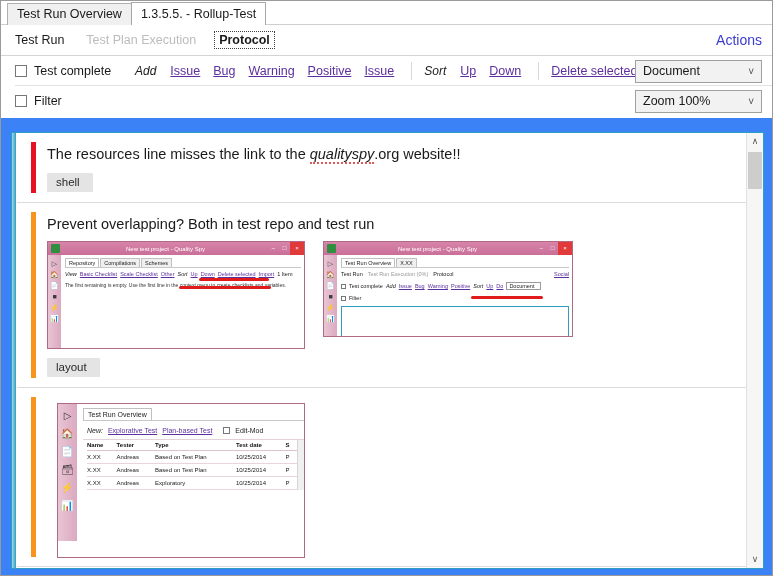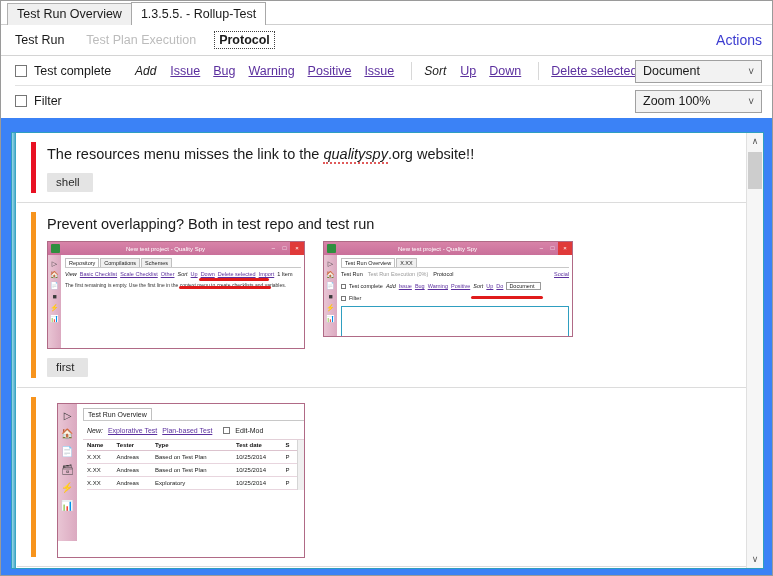--- a/index.html
+++ b/index.html
@@ -458,21 +458,21 @@
       </div>
     </div>
   </div>
 
   <div class="docpanel">
     <div class="doc-scroll">
 
       <div class="entry">
         <div class="entry-bar" style="background:#e81123"></div>
         <div class="entry-title">
-          <span>The resources menu misses the link to the </span><span class="spell">qualityspy</span><span>.org website!!</span>
+          <span>The resources line misses the link to the </span><span class="spell">qualityspy</span><span>.org website!!</span>
         </div>
         <div class="tag">shell</div>
       </div>
 
       <div class="entry">
         <div class="entry-bar" style="background:#f7941d"></div>
         <div class="entry-title">Prevent overlapping? Both in test repo and test run</div>
 
         <div class="shots">
 
@@ -572,21 +572,21 @@
                   <span>Filter</span>
                 </div>
                 <div class="redmark" style="left:134px;top:41px;width:72px;"></div>
                 <div class="mini-blue"></div>
               </div>
             </div>
           </div>
 
         </div>
 
-        <div class="tag">first</div>
+        <div class="tag">layout</div>
       </div>
 
       <div class="entry">
         <div class="entry-bar" style="background:#f7941d"></div>
 
         <div class="shots" style="padding-left:18px;">
           <div class="shot" style="width:248px;height:155px;">
             <div class="shot-body" style="height:137px;">
               <div class="shot-side" style="width:19px;">
                 <div class="sideicon" style="font-size:10px;line-height:18px;height:18px;">▷</div>

